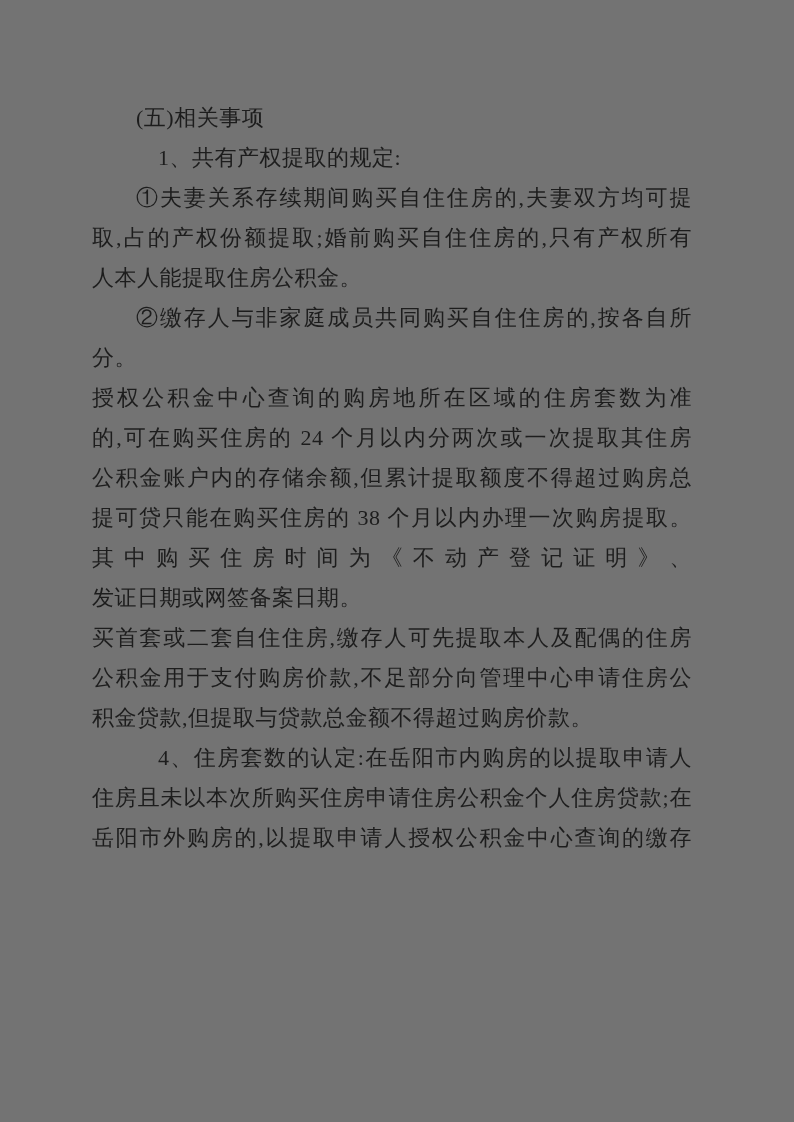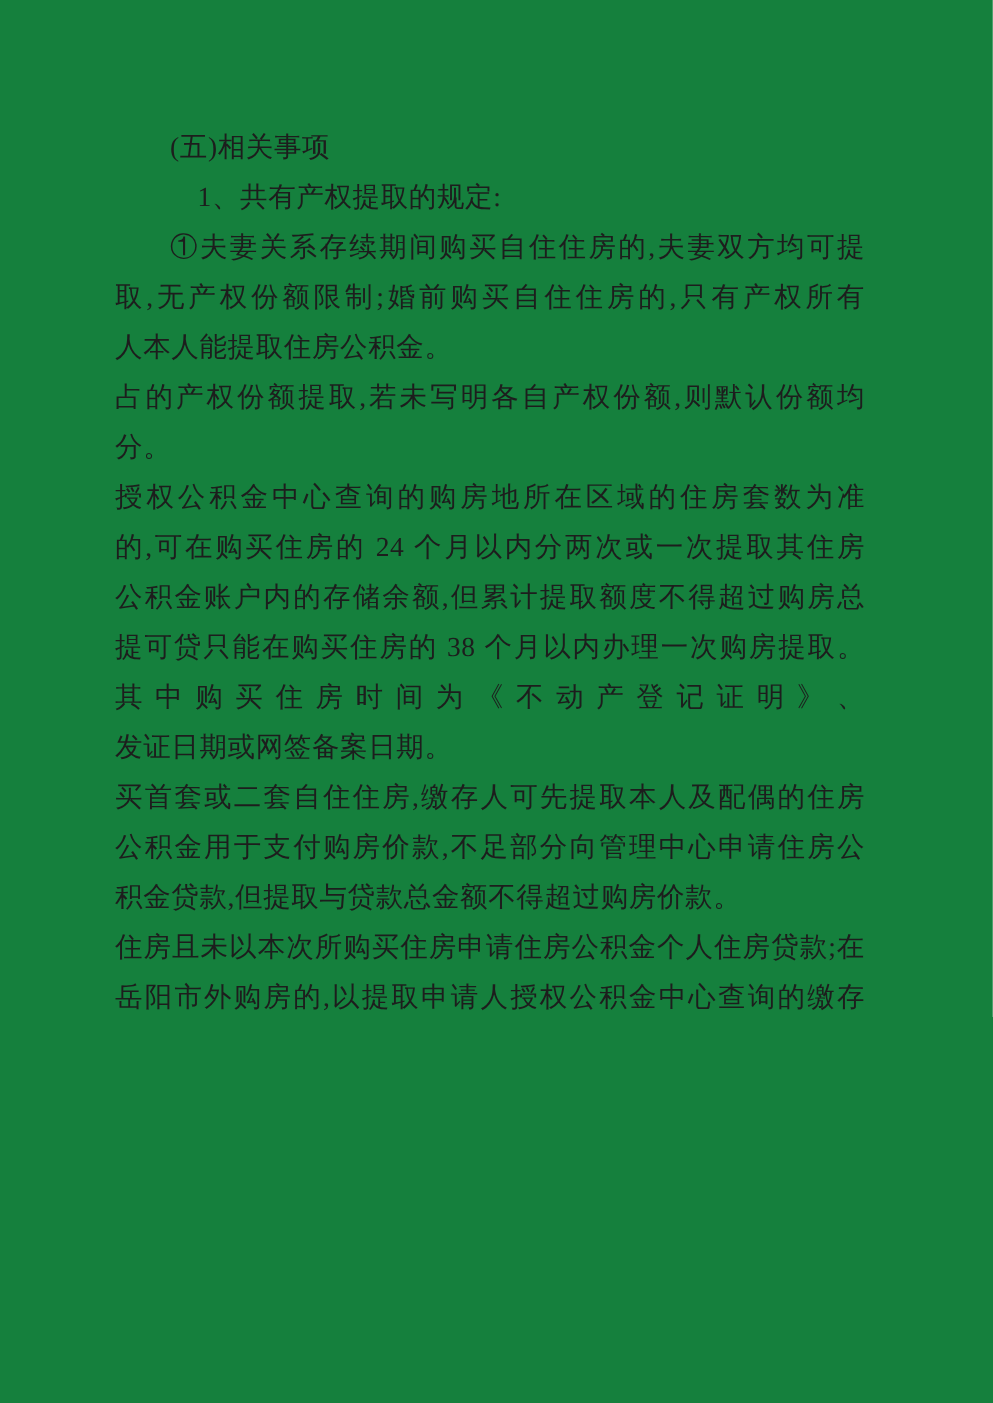--- a/index.html
+++ b/index.html
@@ -35,32 +35,33 @@
     text-align-last: justify;
   }
   
   .ind2 { text-indent: 2em; }
   
   .ind3 { text-indent: 3em; }
 </style>
 </head>
 <body style="background: rgb(255, 255, 255);">
 
-<div class="page" style="background: #15803d; color: rgb(29, 29, 29);">
+<div class="page" style="background: #737373; color: rgb(29, 29, 29);">
   <div class="line ind2">(五)相关事项</div>
   <div class="line ind3">1、共有产权提取的规定:</div>
   <div class="line ind2 j">①夫妻关系存续期间购买自住住房的,夫妻双方均可提</div>
-  <div class="line j">取,无产权份额限制;婚前购买自住住房的,只有产权所有</div>
+  <div class="line j">取,占的产权份额提取;婚前购买自住住房的,只有产权所有</div>
   <div class="line">人本人能提取住房公积金。</div>
-  <div class="line j">占的产权份额提取,若未写明各自产权份额,则默认份额均</div>
+  <div class="line ind2 j">②缴存人与非家庭成员共同购买自住住房的,按各自所</div>
   <div class="line">分。</div>
   <div class="line j">授权公积金中心查询的购房地所在区域的住房套数为准</div>
   <div class="line j">的,可在购买住房的 24 个月以内分两次或一次提取其住房</div>
   <div class="line j">公积金账户内的存储余额,但累计提取额度不得超过购房总</div>
   <div class="line j">提可贷只能在购买住房的 38 个月以内办理一次购房提取。</div>
   <div class="line j">其中购买住房时间为《不动产登记证明》、《不动产权证书》</div>
   <div class="line">发证日期或网签备案日期。</div>
   <div class="line j">买首套或二套自住住房,缴存人可先提取本人及配偶的住房</div>
   <div class="line j">公积金用于支付购房价款,不足部分向管理中心申请住房公</div>
   <div class="line">积金贷款,但提取与贷款总金额不得超过购房价款。</div>
+  <div class="line ind3 j">4、住房套数的认定:在岳阳市内购房的以提取申请人</div>
   <div class="line j">住房且未以本次所购买住房申请住房公积金个人住房贷款;在</div>
   <div class="line j">岳阳市外购房的,以提取申请人授权公积金中心查询的缴存</div>
 </div>
 
 </body></html>

